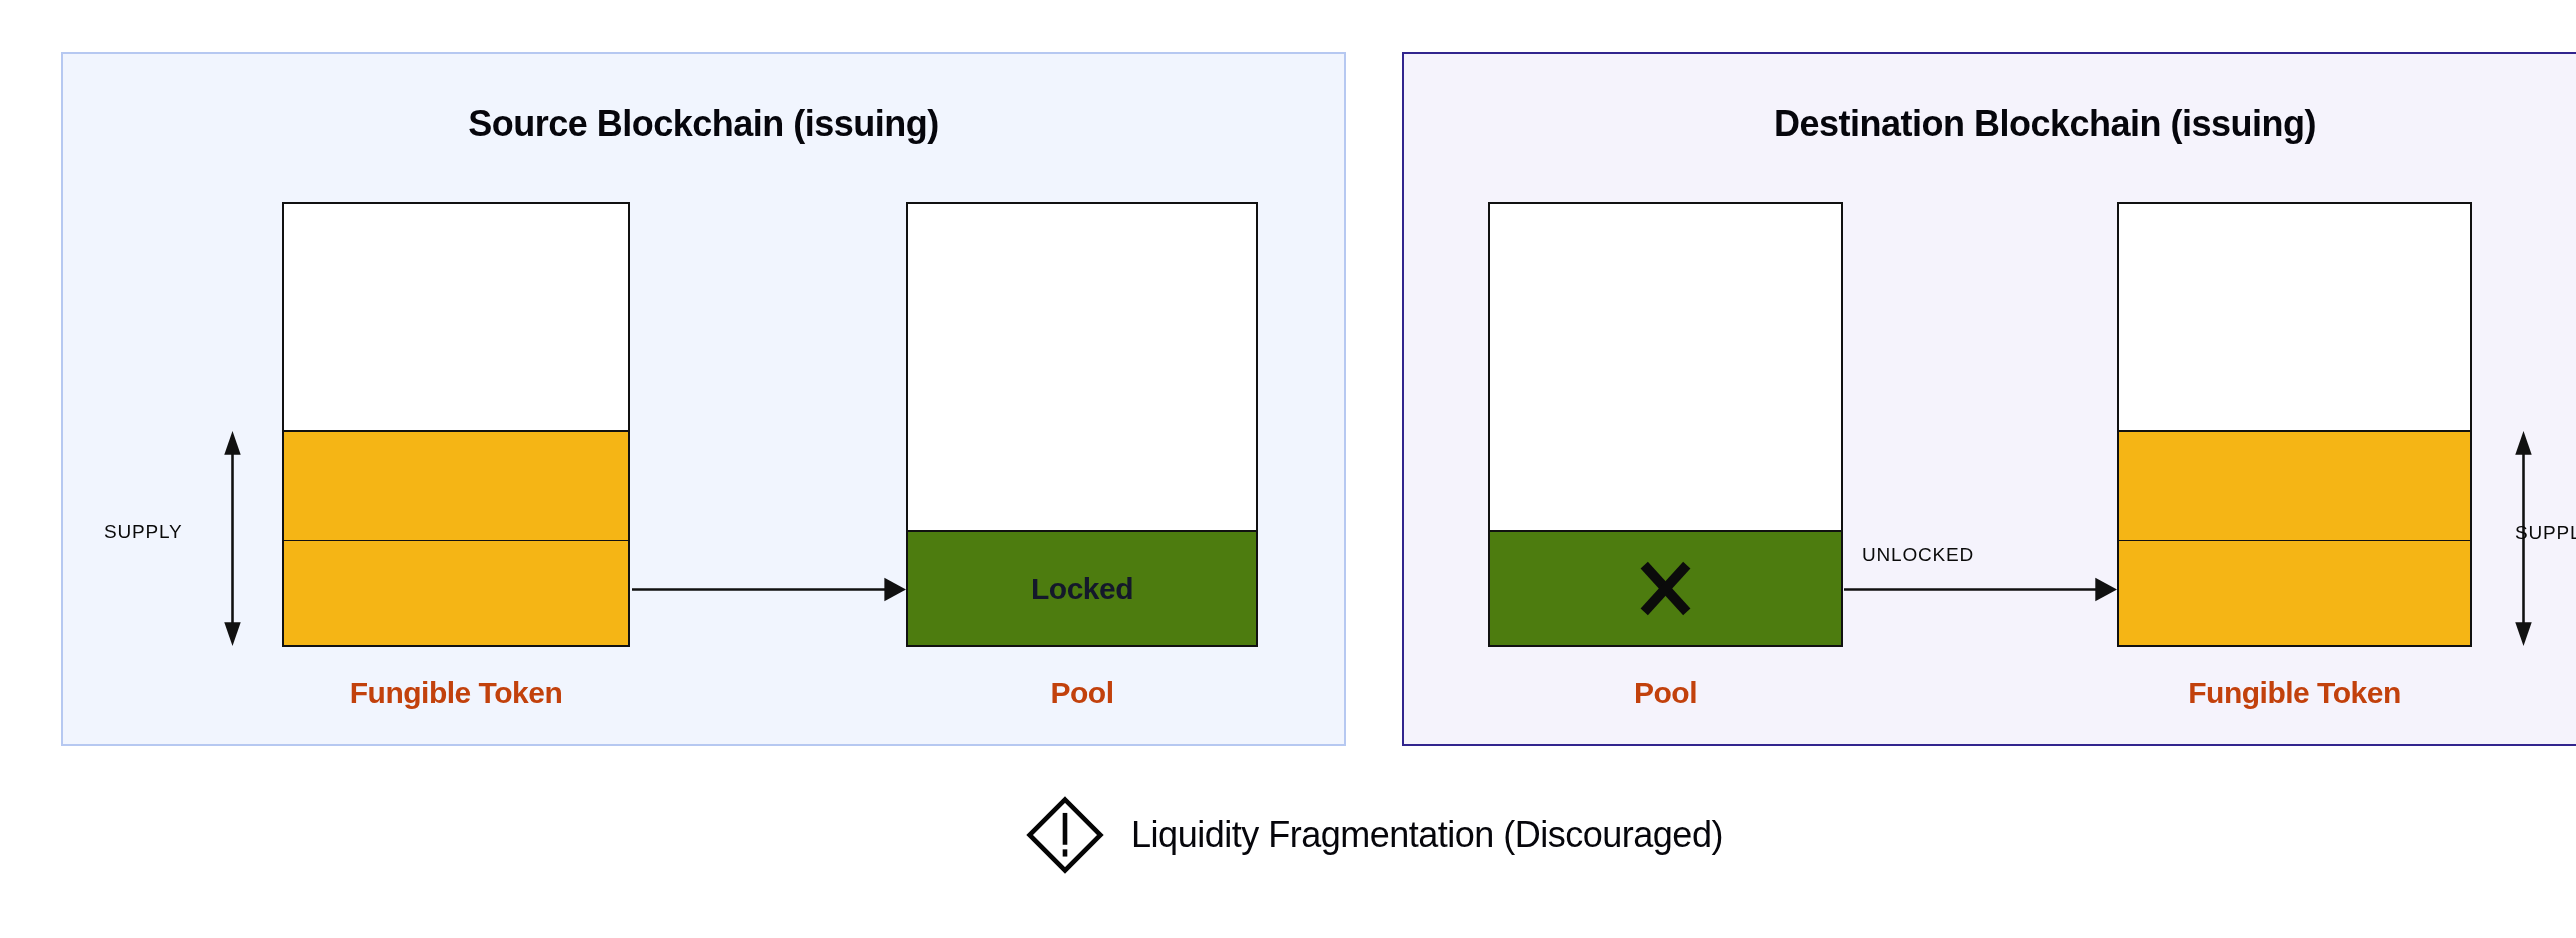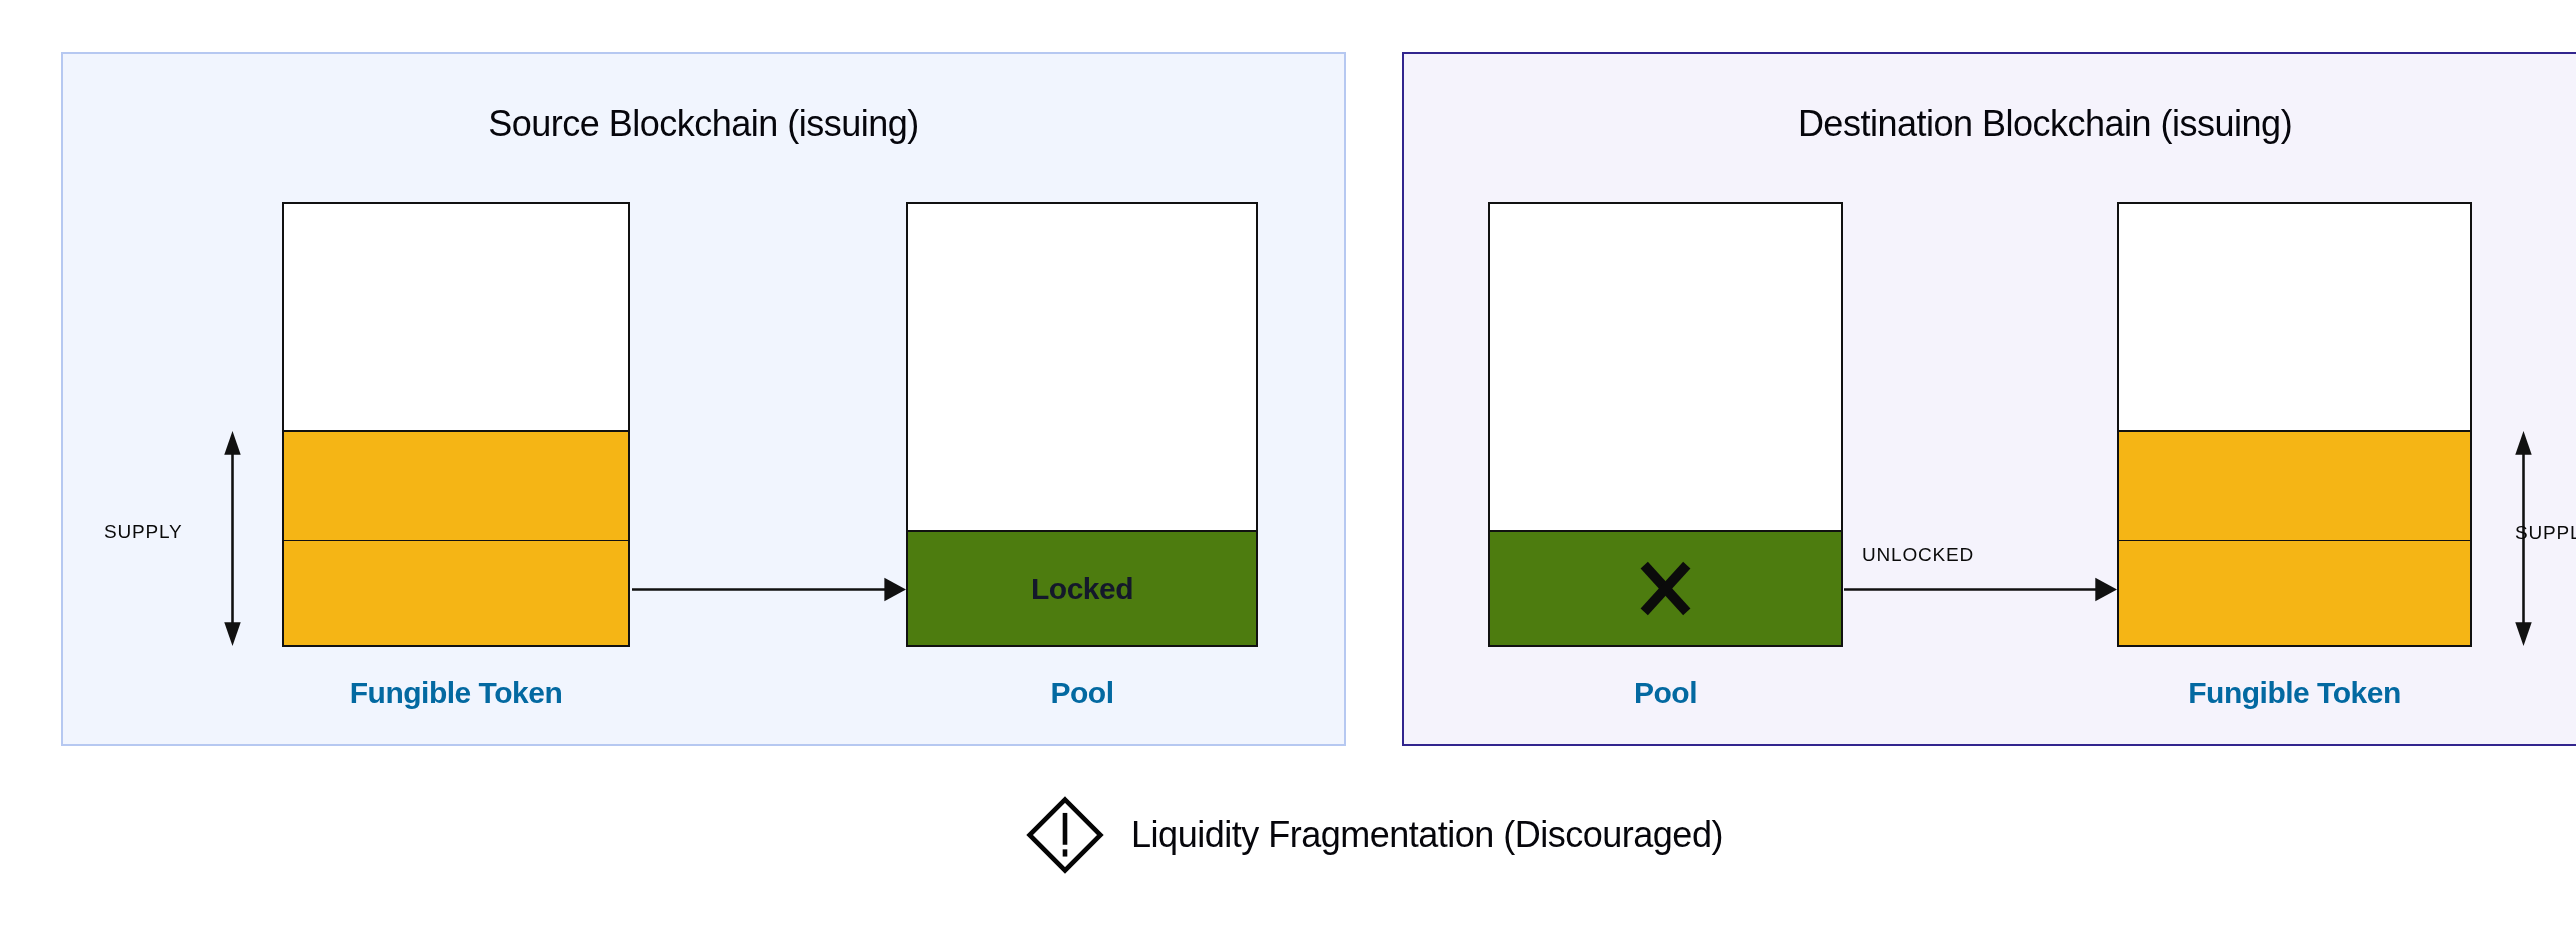--- a/index.html
+++ b/index.html
@@ -5,37 +5,37 @@
   html,body{margin:0;padding:0;background:#ffffff;}
   .stage{
     position:relative;width:2749px;height:938px;background:#ffffff;overflow:hidden;
     font-family:"Liberation Sans",sans-serif;color:#0a0a12;
   }
   .panel{position:absolute;top:52px;height:694px;box-sizing:border-box;}
   .panel-source{left:61px;width:1285px;background:#f1f5fe;border:2.1px solid #b6c8f1;}
   .panel-dest{left:1402px;width:1286px;background:#f5f3fc;border:2.6px solid #32258e;}
   .panel-title{
     position:absolute;left:0;top:49px;width:100%;text-align:center;
-    font-size:36px;font-weight:400;letter-spacing:-0.5px;color:#06060c;
+    font-size:36px;font-weight:700;letter-spacing:-0.5px;color:#06060c;
   }
   .token-box{
     position:absolute;top:148px;height:445px;background:#ffffff;border:2.1px solid #111111;
     box-sizing:border-box;display:flex;flex-direction:column;
   }
   .seg{box-sizing:border-box;}
   .seg-white-tall{height:226px;background:#ffffff;}
   .seg-white-pool{height:326px;background:#ffffff;}
   .seg-yellow-a{height:110px;background:#f5b515;border-top:2.1px solid #111111;}
   .seg-yellow-b{flex:1;background:#f5b515;border-top:1.5px solid #111111;}
   .seg-yellow-pool{flex:1;background:#4d7c0f;border-top:2.1px solid #111111;
     display:flex;align-items:center;justify-content:center;}
   .locked-text{font-size:30px;font-weight:700;letter-spacing:-0.5px;color:#14182b;}
   .box-label{
     position:absolute;top:617px;height:43px;text-align:center;
-    font-size:30px;font-weight:700;letter-spacing:-0.5px;color:#0369a1;line-height:43px;
+    font-size:30px;font-weight:700;letter-spacing:-0.5px;color:#c2410c;line-height:43px;
   }
   .small-caps-label{
     position:absolute;font-size:19px;font-weight:400;letter-spacing:0.8px;
     color:#0a0a0a;text-align:left;
   }
   .arrow-svg{position:absolute;display:block;}
   .caption-row{
     position:absolute;left:0;top:789px;width:100%;height:91px;
     display:flex;align-items:center;justify-content:center;gap:27px;
   }

